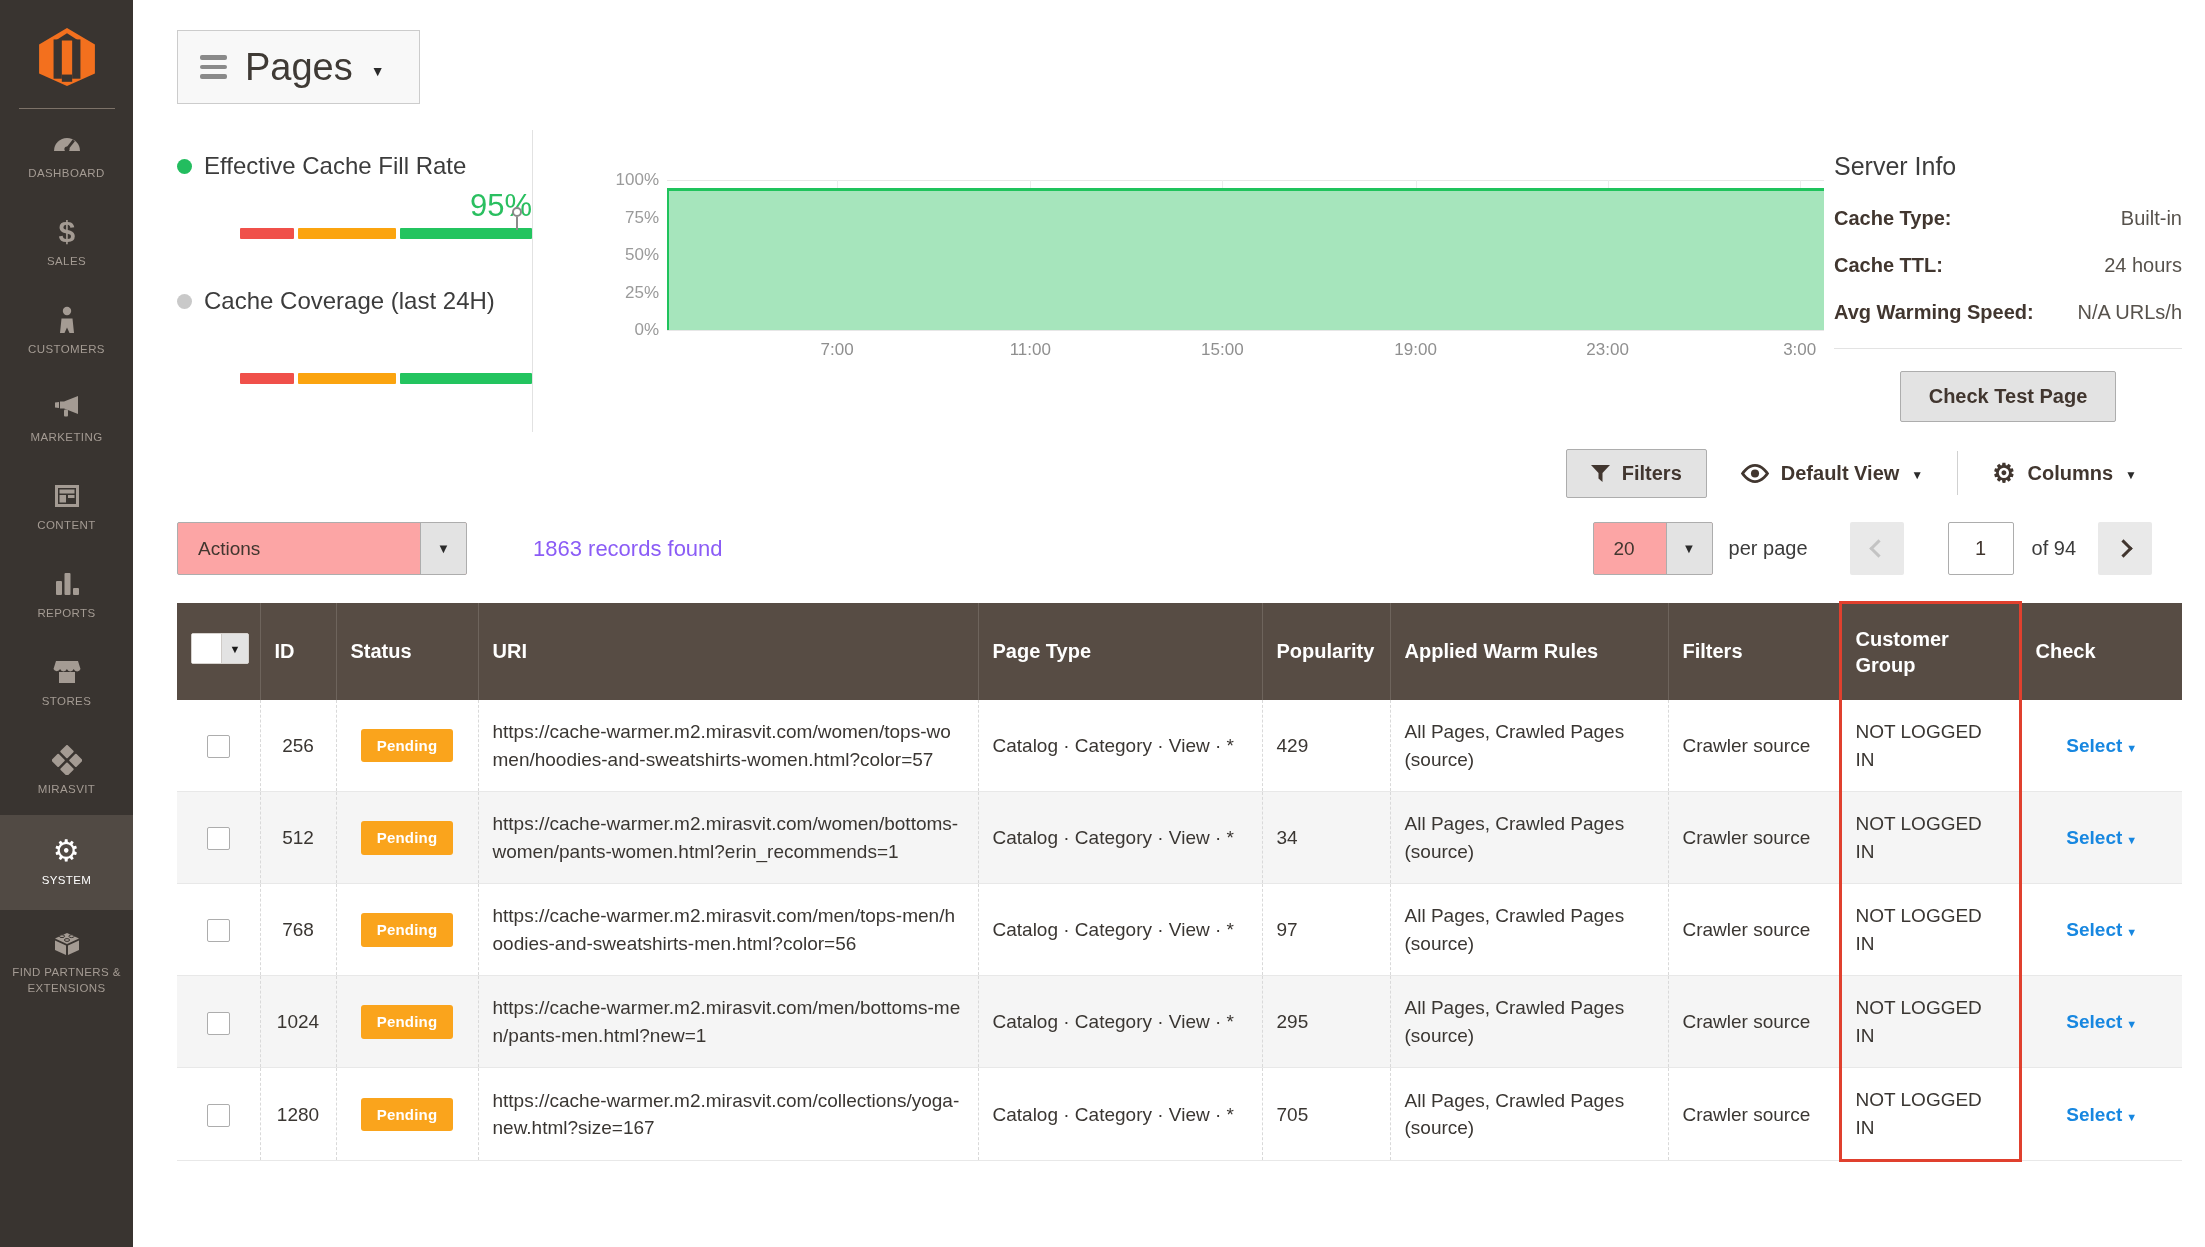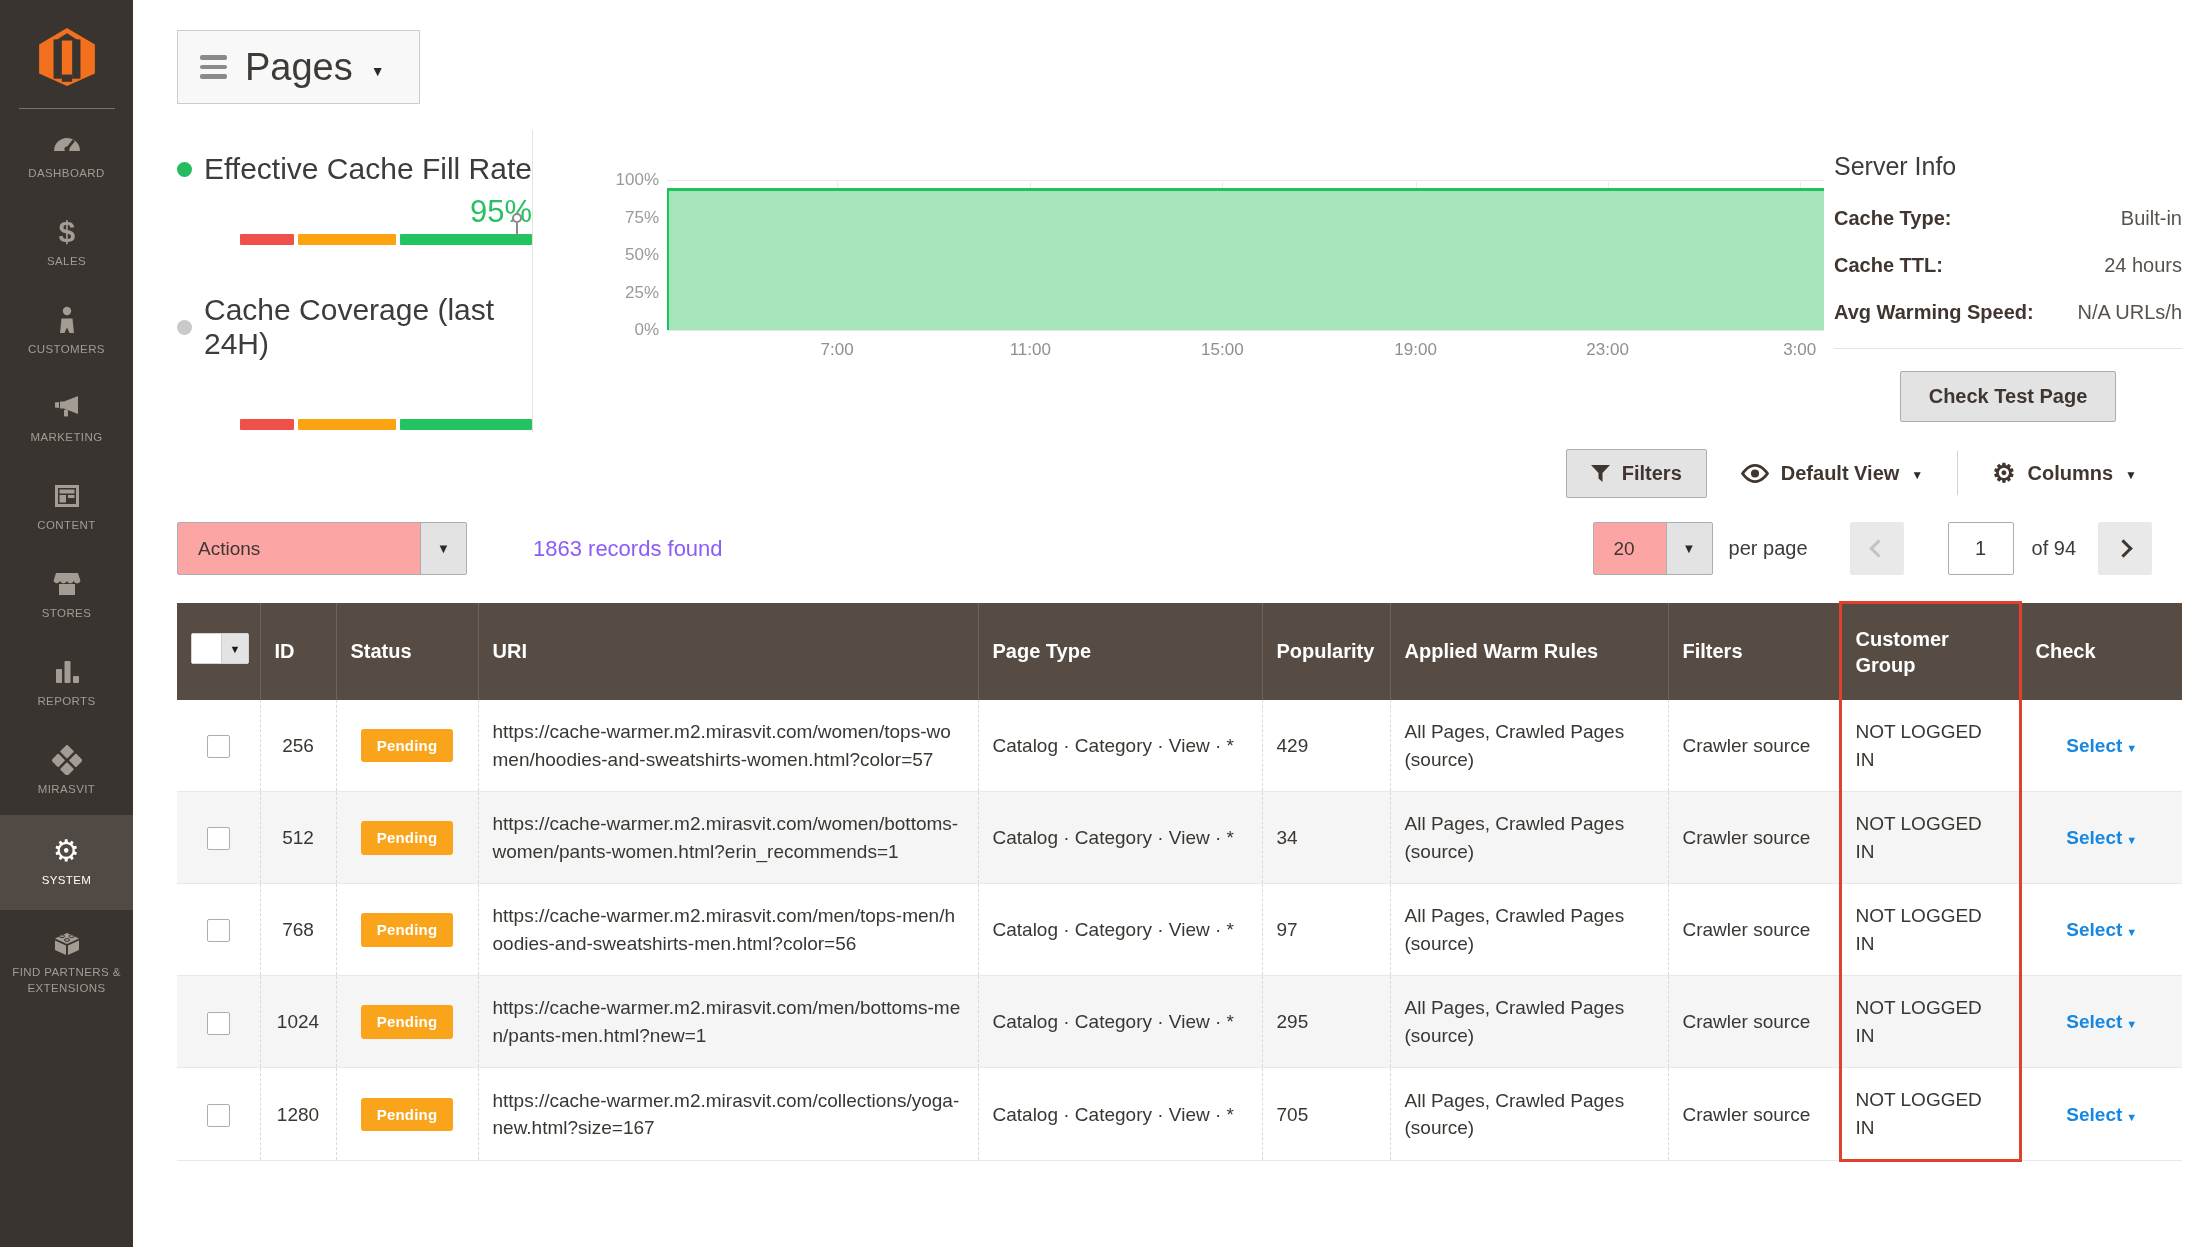--- a/index.html
+++ b/index.html
@@ -25,21 +25,21 @@
   .page-title-btn { width:243px; height:74px; background:#f8f8f8; border:1px solid #ccc;
     display:flex; align-items:center; gap:18px; padding:0 22px; cursor:pointer; }
   .burger { display:flex; flex-direction:column; gap:5px; }
   .burger span { display:block; width:27px; height:4.5px; background:#8a8a8a; border-radius:2px; }
   .page-title-text { font-size:38px; color:#3f3a35; }
   .title-caret { font-size:14px; color:#2b2b2b; margin-top:8px; }
 
   
   .widgets { display:flex; margin-top:26px; height:302px; }
   .gauge-panel { width:356px; border-right:1px solid #e2e2e2; position:relative; padding-top:22px; }
-  .gauge-title { display:flex; align-items:center; gap:12px; font-size:30px; color:#3c3c3c; }
+  .gauge-title { display:flex; align-items:center; gap:12px; font-size:24px; color:#3c3c3c; }
   .dot { width:15px; height:15px; border-radius:50%; flex:0 0 auto; }
   .gauge-value { text-align:right; font-size:31px; color:#2abf60; margin:8px 0 4px 0; width:292px; margin-left:63px; }
   .gauge-bar { position:relative; width:292px; margin-left:63px; height:11px; display:flex; gap:4px; }
   .gauge-bar .seg { height:100%; border-radius:1px; }
   .gauge-pin { position:absolute; top:-21px; width:0; }
   .gauge-pin .pin-head { position:absolute; left:-5px; top:0; width:10px; height:10px; border:2px solid #8a8a8a;
      border-radius:50%; background:#fff; }
   .gauge-pin .pin-stem { position:absolute; left:-1px; top:10px; width:2px; height:13px; background:#8a8a8a; }
   .coverage-title { margin-top:48px; }
   .coverage-bar { margin-top:58px; }
@@ -177,32 +177,32 @@
     <svg class="s-icon" width="30" height="30" viewBox="0 0 30 30">
       <path d="M3 4 h24 v22 h-24 z M6 7 v16 h18 V7 z" fill-rule="evenodd"></path>
       <rect x="7.5" y="8.5" width="15" height="4"></rect>
       <rect x="7.5" y="14" width="6.5" height="7.5"></rect>
       <rect x="16" y="14" width="6.5" height="3"></rect>
     </svg>
     <span class="nav-label">CONTENT</span>
   </div>
   <div class="nav-item">
     <svg class="s-icon" width="30" height="30" viewBox="0 0 30 30">
-      <path d="M4 4 h22 l2.5 8 a3.6 3.6 0 0 1 -6.8 0 a3.6 3.6 0 0 1 -6.8 0 a3.6 3.6 0 0 1 -6.8 0 a3.6 3.6 0 0 1 -6.6 0 z"></path>
-      <rect x="7" y="15" width="16" height="11"></rect>
-    </svg>
-    <span class="nav-label">STORES</span>
-  </div>
-  <div class="nav-item">
-    <svg class="s-icon" width="30" height="30" viewBox="0 0 30 30">
       <rect x="4" y="12" width="6" height="14" rx="1"></rect>
       <rect x="12.5" y="4" width="6" height="22" rx="1"></rect>
       <rect x="21" y="19" width="6" height="7" rx="1"></rect>
     </svg>
     <span class="nav-label">REPORTS</span>
+  </div>
+  <div class="nav-item">
+    <svg class="s-icon" width="30" height="30" viewBox="0 0 30 30">
+      <path d="M4 4 h22 l2.5 8 a3.6 3.6 0 0 1 -6.8 0 a3.6 3.6 0 0 1 -6.8 0 a3.6 3.6 0 0 1 -6.8 0 a3.6 3.6 0 0 1 -6.6 0 z"></path>
+      <rect x="7" y="15" width="16" height="11"></rect>
+    </svg>
+    <span class="nav-label">STORES</span>
   </div>
   <div class="nav-item">
     <svg class="s-icon" width="30" height="30" viewBox="0 0 30 30">
       <g transform="rotate(45 15 15)">
         <rect x="4" y="4" width="10" height="10" rx="1"></rect>
         <rect x="16.5" y="4" width="10" height="10" rx="1"></rect>
         <rect x="4" y="16.5" width="10" height="10" rx="1"></rect>
         <rect x="16.5" y="16.5" width="10" height="10" rx="1"></rect>
       </g>
     </svg>

